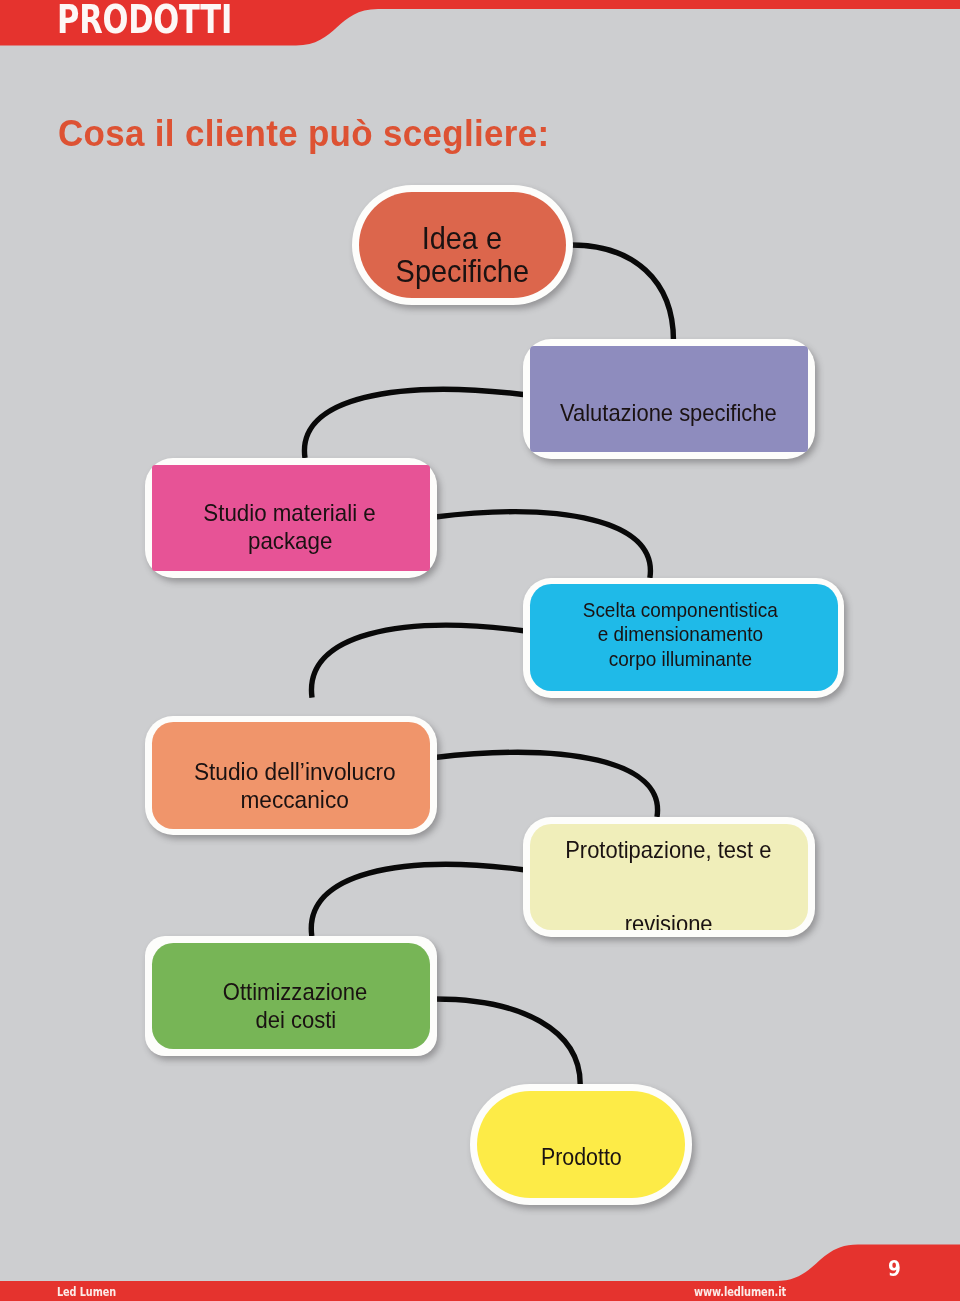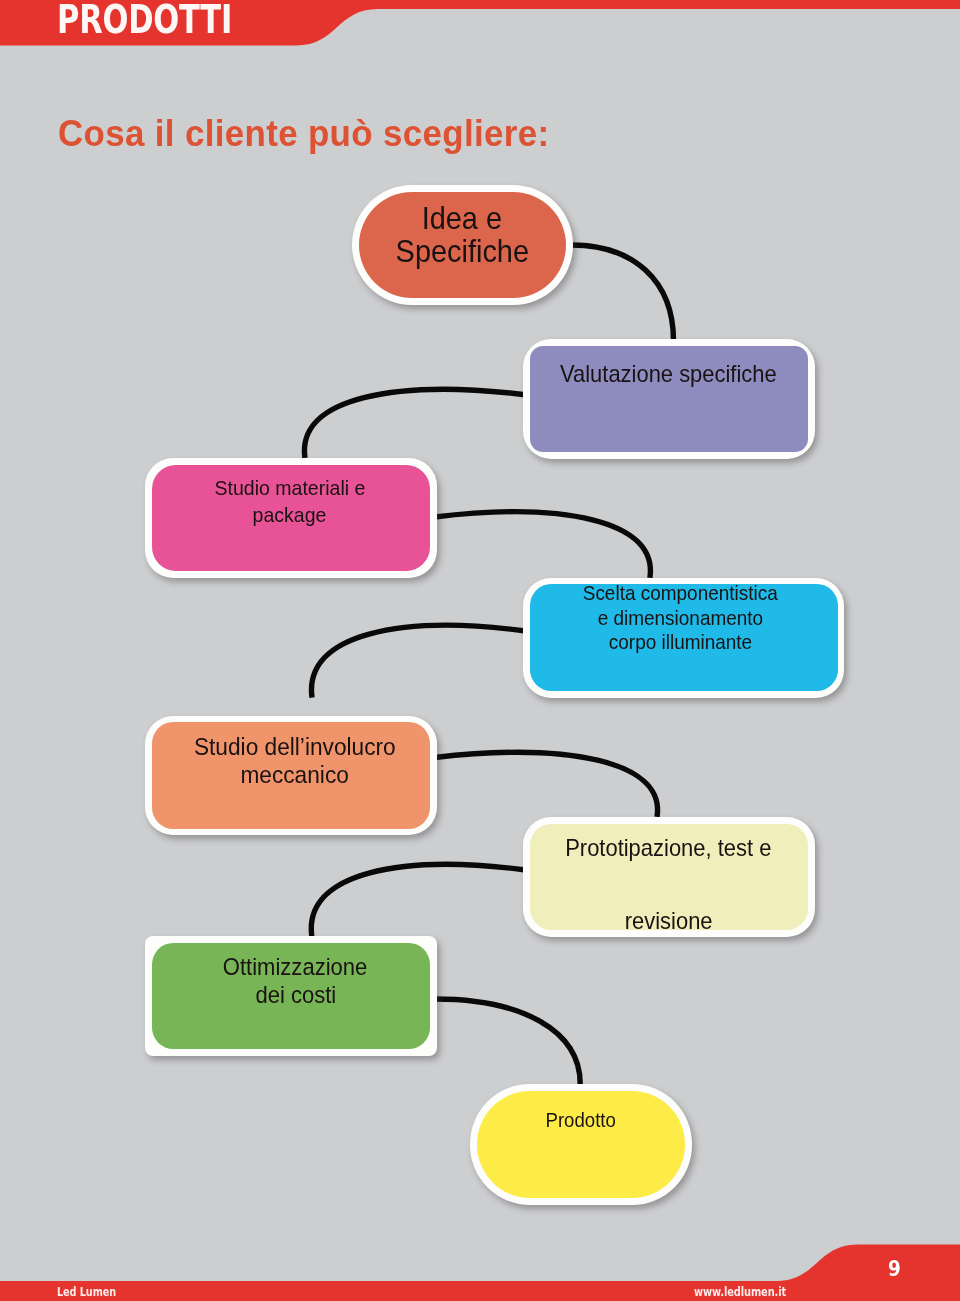--- a/index.html
+++ b/index.html
@@ -10,21 +10,21 @@
 
   .hdr-title{position:absolute;left:57px;top:-4.2px;font-size:39.5px;font-weight:bold;color:#fdf7f6;
              font-family:"DejaVu Sans",sans-serif;letter-spacing:-0.3px;transform:scaleX(0.773);transform-origin:left top;}
   .subtitle{position:absolute;left:57.9px;top:112px;font-size:37.6px;font-weight:bold;color:#dd5233;
             font-family:"Liberation Sans",sans-serif;letter-spacing:0.35px;
             transform:scaleX(0.93);transform-origin:left top;}
 
   .node{position:absolute;border-radius:28px;background:#fdfdfb;
         box-shadow:3px 4px 6px rgba(60,58,60,0.38);}
   .node .inner{position:absolute;left:6.7px;top:6.7px;right:6.7px;bottom:6.7px;border-radius:24px;
-        display:flex;flex-direction:column;align-items:center;text-align:center;
+        display:flex;flex-direction:column;align-items:center;justify-content:center;text-align:center;
         color:#1a1212;font-size:22px;line-height:1.22;overflow:hidden;}
   .node .inner > div{transform:translate(var(--tx,0px),var(--ty,0px)) scaleX(0.93);white-space:nowrap;}
 
   .ftr-left{position:absolute;left:57.4px;top:1284.1px;font-size:12.6px;font-weight:bold;color:#fbece9;
             font-family:"DejaVu Sans",sans-serif;letter-spacing:-0.1px;
             transform:scaleX(0.77);transform-origin:left top;}
   .ftr-right{position:absolute;left:694.4px;top:1283.6px;font-size:12.9px;font-weight:bold;color:#fbece9;
             font-family:"DejaVu Sans",sans-serif;letter-spacing:-0.15px;
             transform:scaleX(0.765);transform-origin:left top;}
   .pageno{position:absolute;left:888px;top:1257.4px;font-size:20.5px;font-weight:bold;color:#ffffff;
@@ -60,26 +60,26 @@
   <div class="pageno">9</div>
 
   <div id="nodes">
       <div class="node" style="left: 352px; top: 185px; width: 221px; height: 120px; border-radius: 60px;">
         <div class="inner" style="background: rgb(220, 102, 76); border-radius: 53.3px; font-size: 31.1px; line-height: 33.1px; --ty: 10.4px; --tx: -0.4px;">
           <div>Idea e</div>
           <div>Specifiche</div>
         </div>
       </div>
       <div class="node" style="left: 523.3px; top: 338.9px; width: 291.5px; height: 119.8px; border-radius: 28px;">
-        <div class="inner" style="background: rgb(142, 140, 190); border-radius: 13px; font-size: 23.6px; line-height: 27.8px; --ty: 15.4px; --tx: -1.15px;">
+        <div class="inner" style="background: rgb(142, 140, 190); border-radius: 4px; font-size: 23.6px; line-height: 27.8px; --ty: 15.4px; --tx: -1.15px;">
           <div>Valutazione specifiche</div>
         </div>
       </div>
       <div class="node" style="left: 145.3px; top: 458px; width: 291.5px; height: 119.8px; border-radius: 28px;">
-        <div class="inner" style="background: rgb(231, 83, 150); border-radius: 24px; font-size: 21px; line-height: 27.8px; --ty: 9.4px; --tx: -1.2px;">
+        <div class="inner" style="background: rgb(231, 83, 150); border-radius: 3px; font-size: 24px; line-height: 27.8px; --ty: 9.4px; --tx: -1.2px;">
           <div>Studio materiali e</div>
           <div>package</div>
         </div>
       </div>
       <div class="node" style="left: 523.3px; top: 577.8px; width: 321px; height: 119.8px; border-radius: 28px;">
         <div class="inner" style="background: rgb(31, 186, 232); border-radius: 21.3px; font-size: 20.4px; line-height: 24.4px; --ty: -3.1px; --tx: -3.6px;">
           <div>Scelta componentistica</div>
           <div>e dimensionamento</div>
           <div>corpo illuminante</div>
         </div>
@@ -89,25 +89,25 @@
           <div>Studio dell’involucro</div>
           <div>meccanico</div>
         </div>
       </div>
       <div class="node" style="left: 523.3px; top: 816.9px; width: 291.5px; height: 119.8px; border-radius: 28px;">
         <div class="inner" style="background: rgb(240, 238, 186); border-radius: 21.3px; font-size: 23.6px; line-height: 27.8px; gap: 46px; --ty: 10.8px; --tx: -0.55px;">
           <div>Prototipazione, test e</div>
           <div>revisione</div>
         </div>
       </div>
-      <div class="node" style="left: 145.3px; top: 936.1px; width: 291.5px; height: 119.8px; border-radius: 8px;">
+      <div class="node" style="left: 145.3px; top: 936.1px; width: 291.5px; height: 119.8px; border-radius: 20px;">
         <div class="inner" style="background: rgb(119, 181, 86); border-radius: 21.3px; font-size: 23.7px; line-height: 27.8px; --ty: 11.3px; --tx: 4.4px;">
           <div>Ottimizzazione</div>
           <div>dei costi</div>
         </div>
       </div>
       <div class="node" style="left: 470.4px; top: 1083.9px; width: 221.7px; height: 120.9px; border-radius: 60px;">
-        <div class="inner" style="background: rgb(253, 235, 71); border-radius: 53.3px; font-size: 20px; line-height: 33.1px; --ty: 13.2px; --tx: -0.15px;">
+        <div class="inner" style="background: rgb(253, 235, 71); border-radius: 53.3px; font-size: 23px; line-height: 33.1px; --ty: 13.2px; --tx: -0.15px;">
           <div>Prodotto</div>
         </div>
       </div>
     </div>
 </div>
 
 </body></html>

